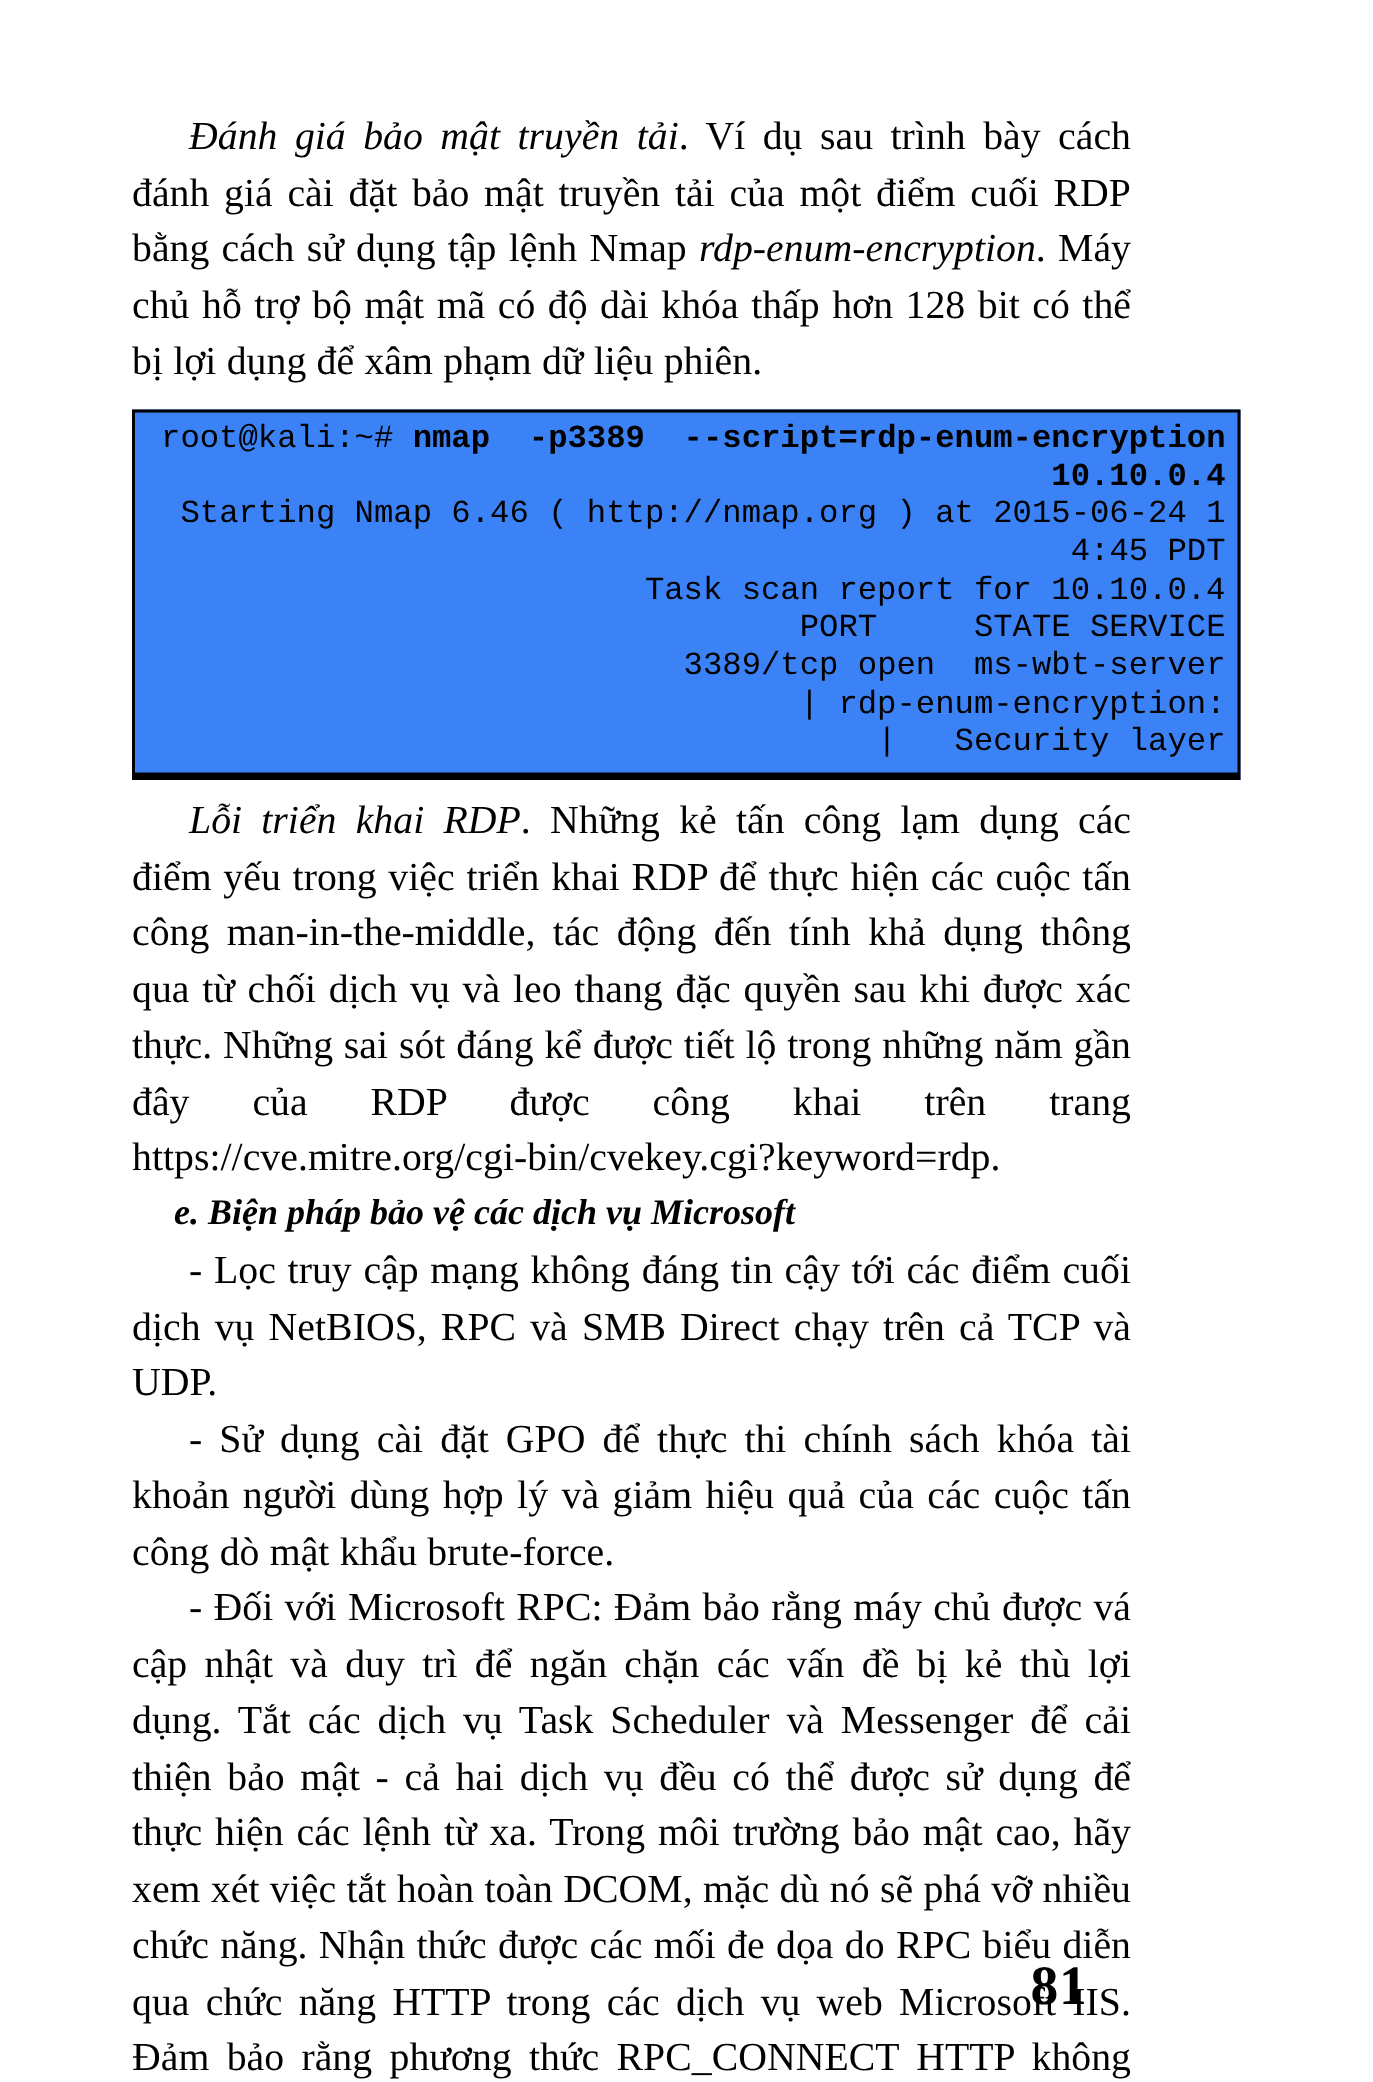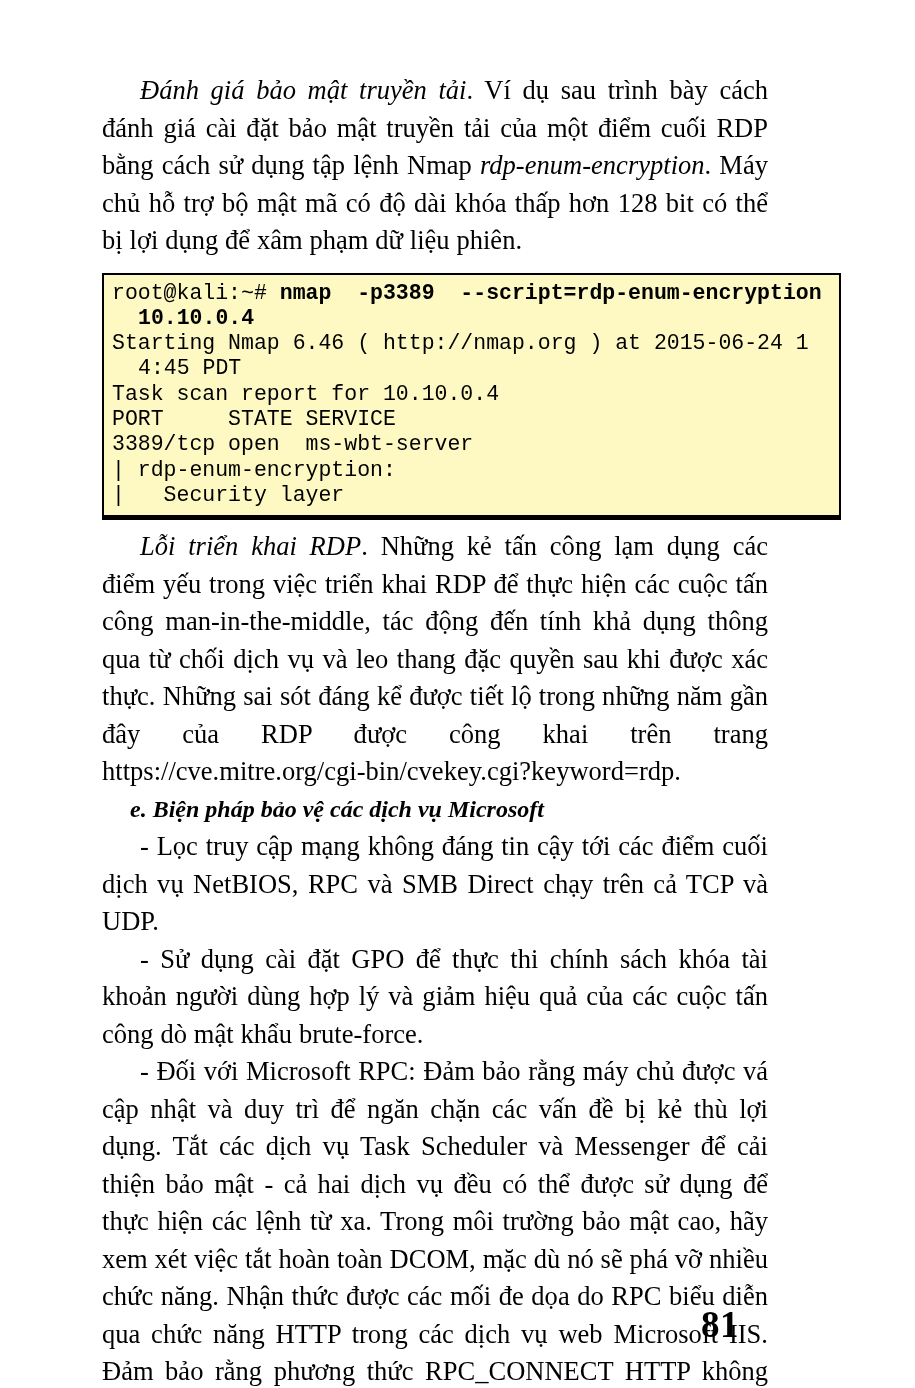--- a/index.html
+++ b/index.html
@@ -10,21 +10,21 @@
   body {
     width: 915px;
     height: 1388px;
     position: relative;
     font-family: "Liberation Serif", "DejaVu Serif", serif;
     color: #000000;
     overflow: hidden;
   }
   .page {
     position: absolute;
-    left: 14px;
+    left: 0;
     top: 0;
     width: 812px;
     height: 1388px;
     box-sizing: border-box;
     padding: 72px 58px 0 88px;
   }
   .body-text {
     font-size: 26.5px;
     line-height: 37.5px;
     text-align: justify;
@@ -47,24 +47,25 @@
     margin: 0;
     text-indent: 28px;
     text-align: left;
   }
 
   
   .code-block {
     margin: 13px 0 8px 0;
     border: 2px solid #000000;
     border-bottom-width: 5px;
-    background: #fef9c3;
+    background: #3b82f6;
     box-sizing: border-box;
     width: 739px;
     padding: 6px 8px 7px 8px;
+    text-align: right;
   }
   .code-line {
     font-family: "Liberation Mono", "DejaVu Sans Mono", monospace;
     font-size: 21.5px;
     line-height: 25.3px;
     white-space: pre-wrap;
     word-break: break-all;
     margin: 0;
     letter-spacing: 0px;
   }

